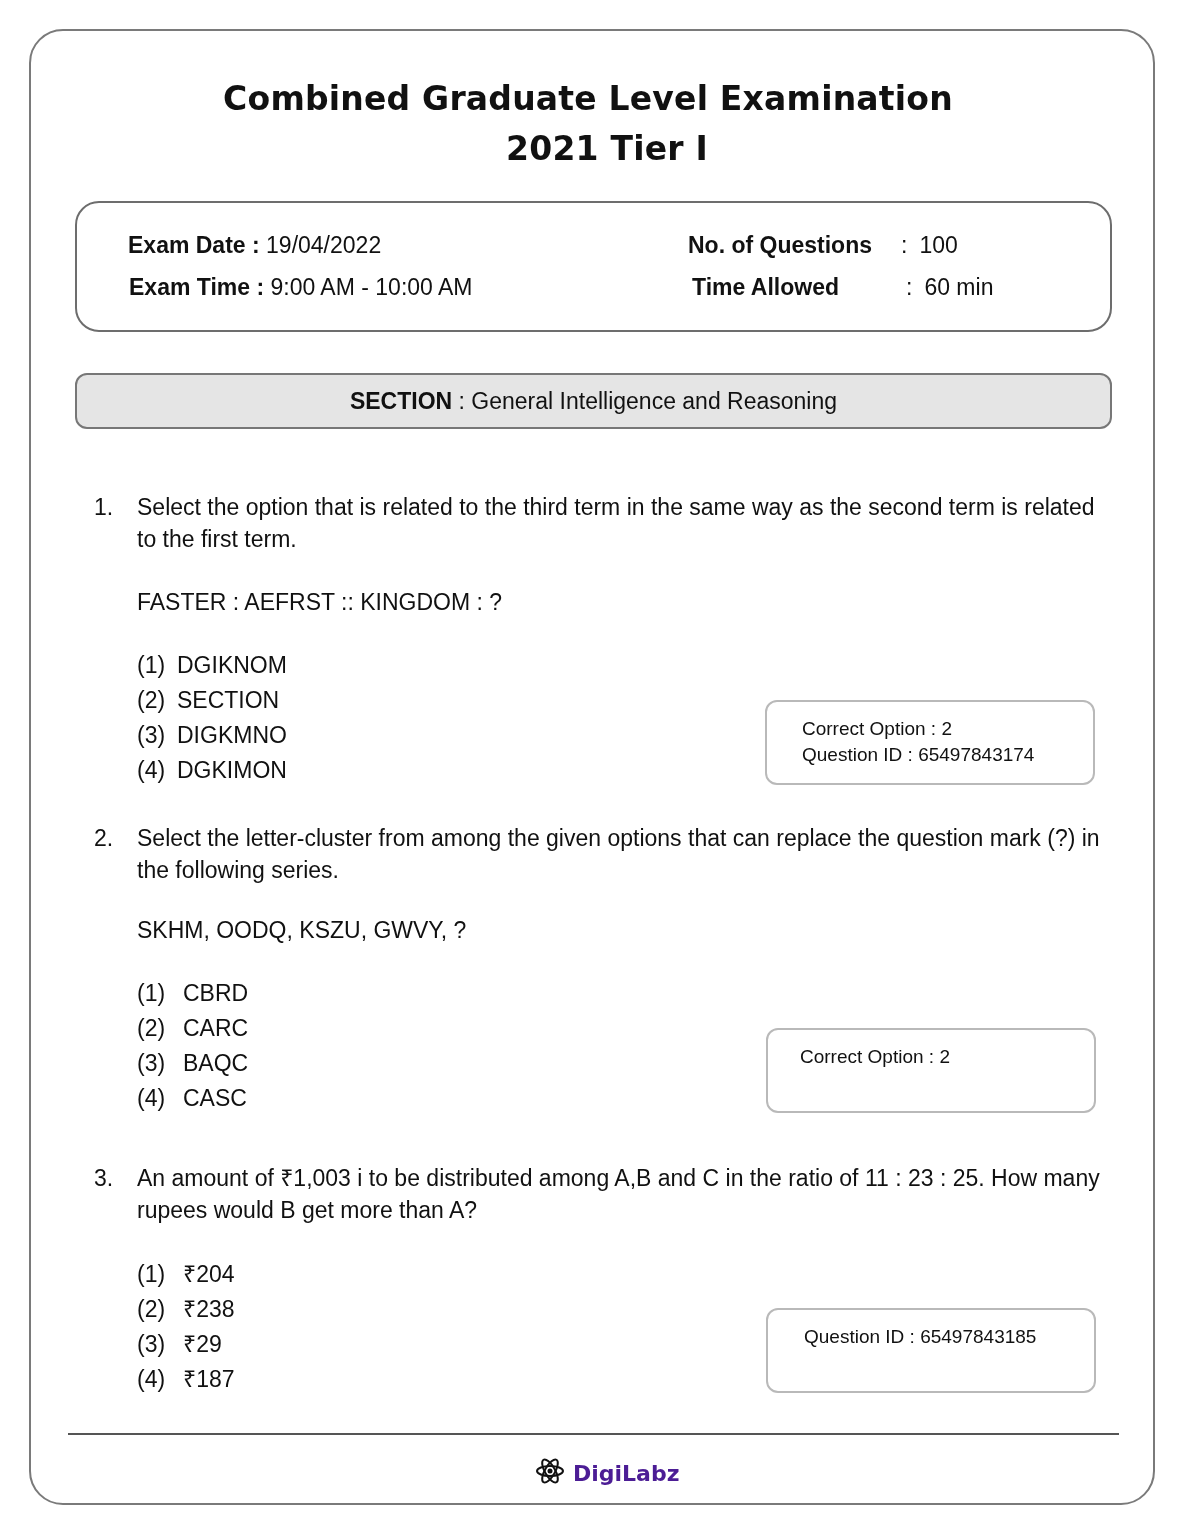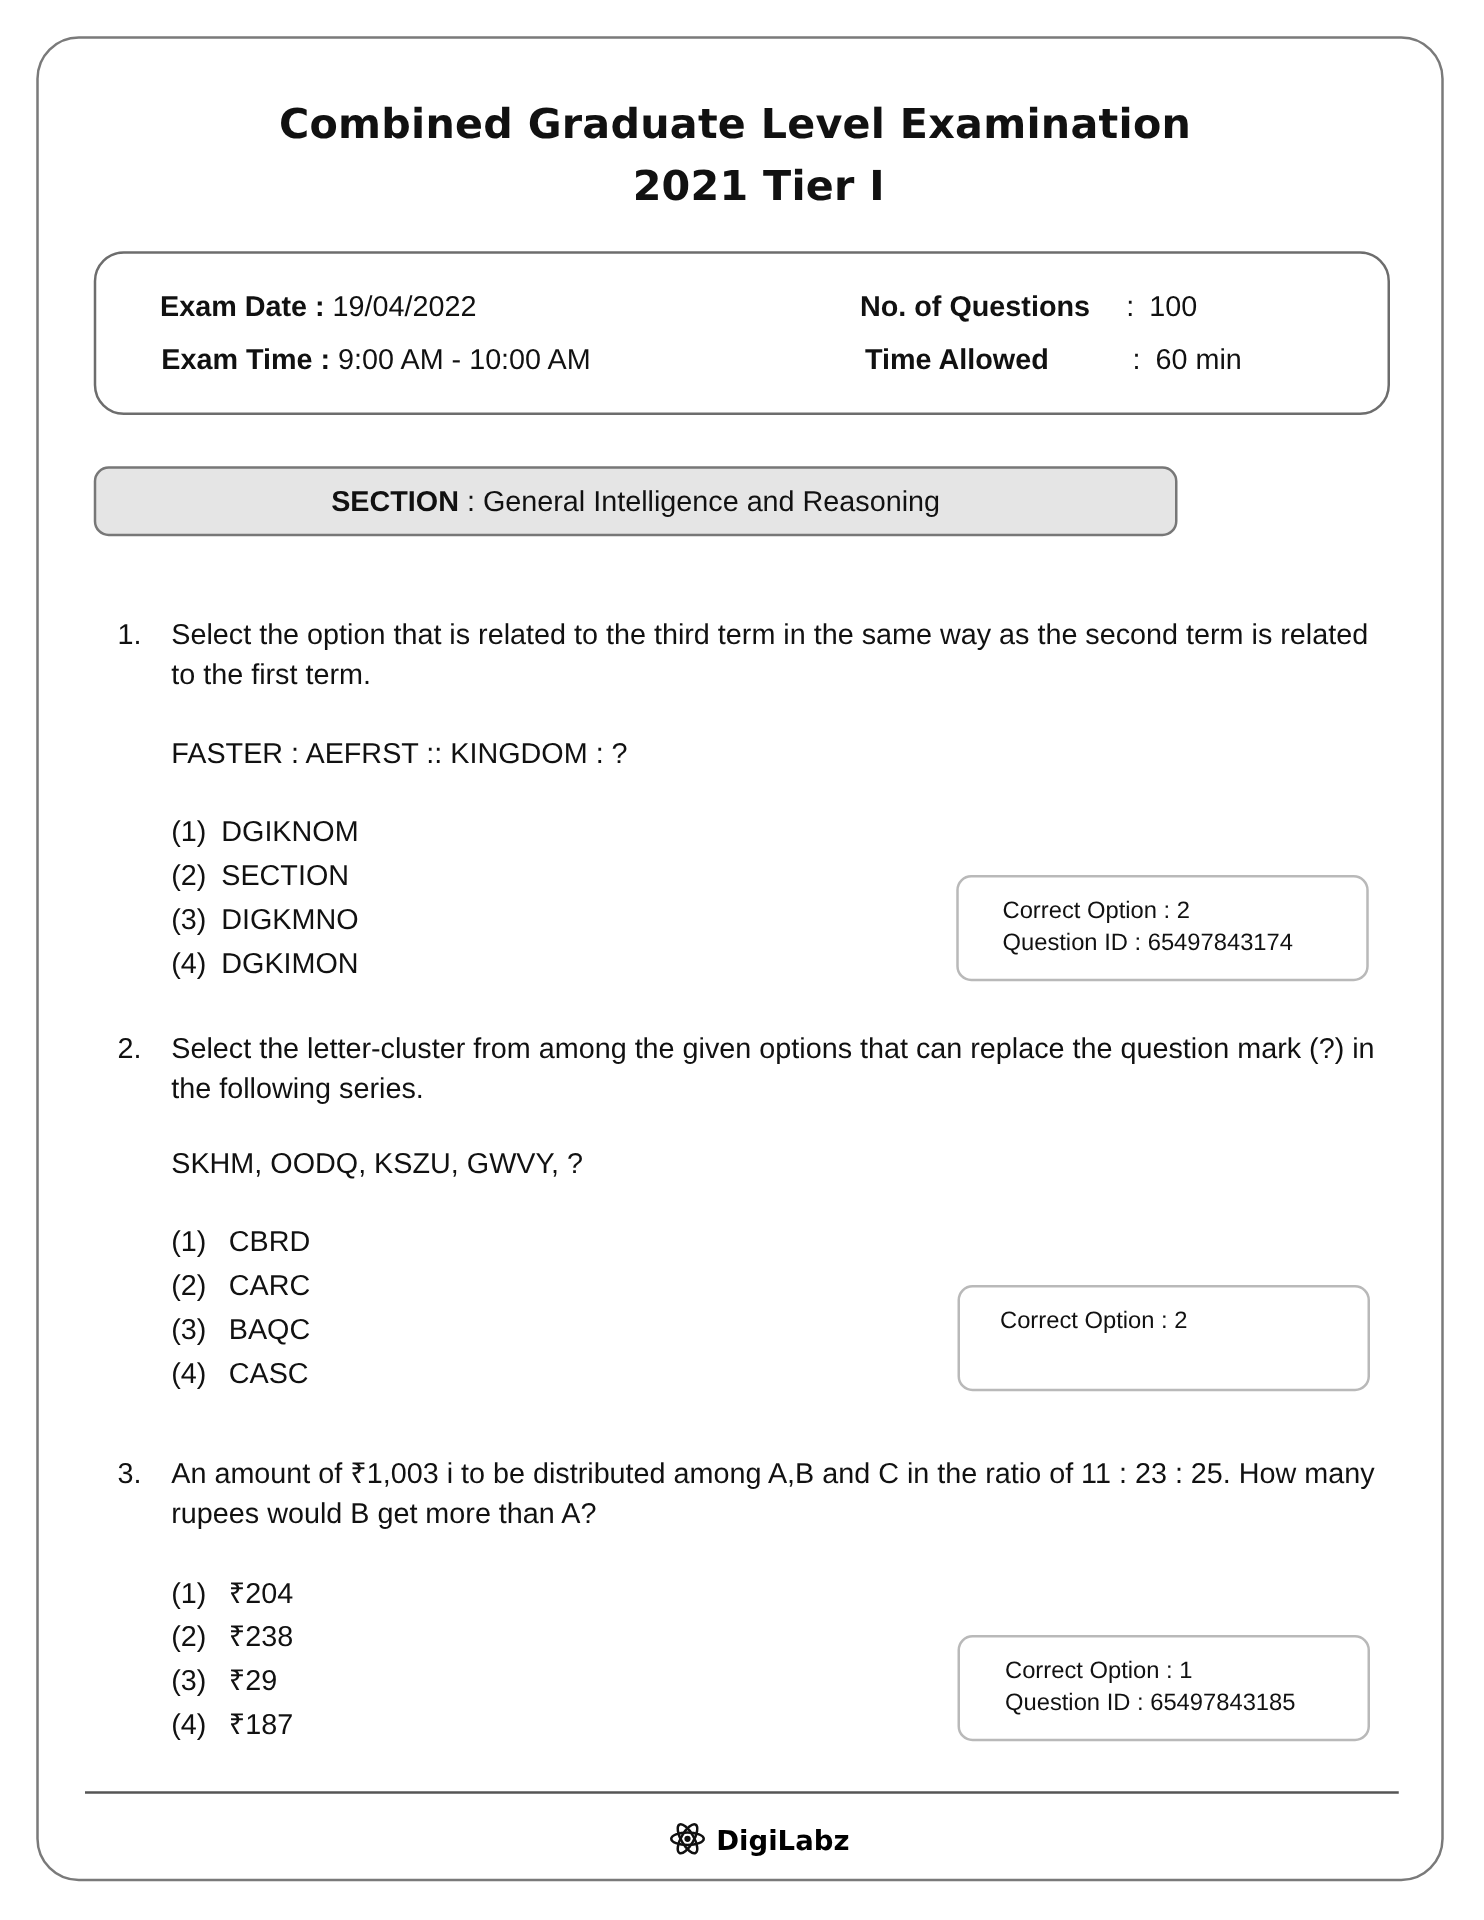--- a/index.html
+++ b/index.html
@@ -23,39 +23,39 @@
   .info-row .lbl { font-weight: bold; }
   .r-date { left: 51px; top: 27px; }
   .r-time { left: 52px; top: 69px; }
   .r-q { left: 611px; top: 27px; }
   .r-ta { left: 615px; top: 69px; }
   .r-q .colon, .r-ta .colon { display: inline-block; }
   .r-q .lbl { display: inline-block; width: 213px; }
   .r-ta .lbl { display: inline-block; width: 214px; }
   .r-q .val, .r-ta .val { margin-left: 12px; }
   .section-bar {
-    position: absolute; left: 75px; top: 373px; width: 867px; height: 56px;
+    position: absolute; left: 75px; top: 373px; width: 1037px; height: 56px;
     background: #e5e5e5; border: 2px solid #777; border-radius: 12px; box-sizing: border-box;
     text-align: center; font-size: 23px; line-height: 52px;
   }
   .section-bar .lbl { font-weight: bold; }
   .q { position: absolute; left: 0; width: 1187px; }
   .q-num { position: absolute; left: 94px; font-size: 23px; line-height: 32px; }
   .q-text { position: absolute; left: 137px; width: 965px; font-size: 23px; line-height: 32px; }
   .q-expr { position: absolute; left: 137px; font-size: 23px; line-height: 32px; white-space: nowrap; }
   .opt { position: absolute; left: 137px; font-size: 23px; line-height: 32px; white-space: nowrap; }
   .opt .onum { display: inline-block; width: 40px; }
   .opt.wide .onum { width: 46px; }
   .ans-box {
     position: absolute; width: 330px; height: 85px; border: 2px solid #b9b9b9; border-radius: 12px;
     box-sizing: border-box; font-size: 19px; line-height: 26px; padding-top: 14px;
   }
   .footer-line { position: absolute; left: 68px; top: 1433px; width: 1051px; height: 2px; background: #555; }
   .brand { position: absolute; left: 535px; top: 1456px; display: flex; align-items: center; gap: 8px; }
-  .brand-name { font-weight: bold; font-size: 22px; color: #000000; font-family: "DejaVu Sans", sans-serif; }
+  .brand-name { font-weight: bold; font-size: 22px; color: #4c1d95; font-family: "DejaVu Sans", sans-serif; }
 </style>
 </head>
 <body>
 
 <div class="page-frame"></div>
 
 <div class="title l1">Combined Graduate Level Examination</div>
 <div class="title l2">2021 Tier I</div>
 
 <div class="info-box">
@@ -107,21 +107,20 @@
 </div>
 
 <div class="q">
   <div class="q-num" style="top:1162px">3.</div>
   <div class="q-text" style="top:1162px">An amount of ₹1,003 i to be distributed among A,B and C in the ratio of 11 : 23 : 25. How many rupees would B get more than A?</div>
   <div class="opt wide" style="top:1258px"><span class="onum">(1)</span><span>₹204</span></div>
   <div class="opt wide" style="top:1293px"><span class="onum">(2)</span><span>₹238</span></div>
   <div class="opt wide" style="top:1328px"><span class="onum">(3)</span><span>₹29</span></div>
   <div class="opt wide" style="top:1363px"><span class="onum">(4)</span><span>₹187</span></div>
   <div class="ans-box" style="left:766px; top:1308px; padding-left:36px">
-    <div>Correct Option : 1</div>
     <div>Question ID : 65497843185</div>
   </div>
 </div>
 
 <div class="footer-line"></div>
 <div class="brand">
   <span>
     <svg width="30" height="30" viewBox="0 0 30 30">
       <g fill="none" stroke="#111" stroke-width="2">
         <ellipse cx="15" cy="15" rx="13" ry="5"></ellipse>

